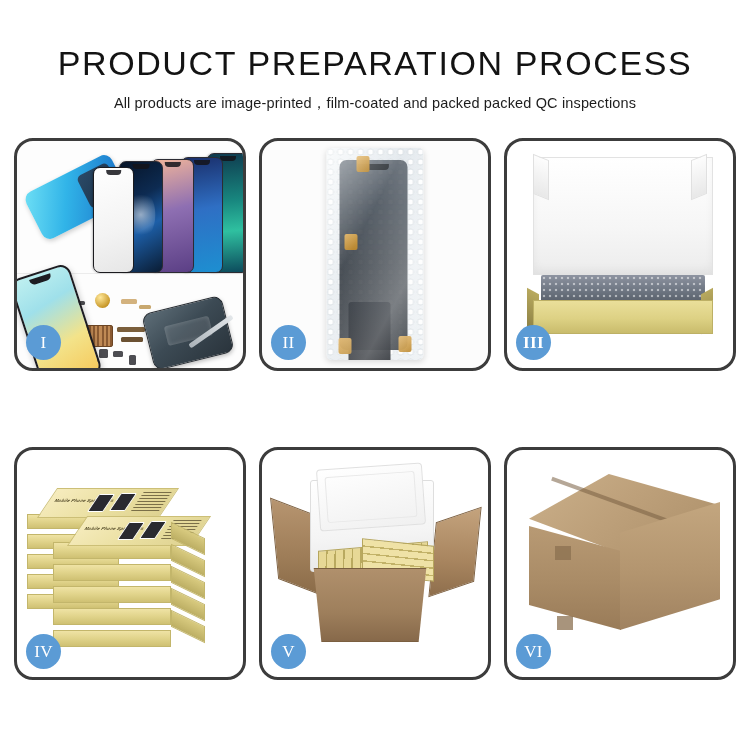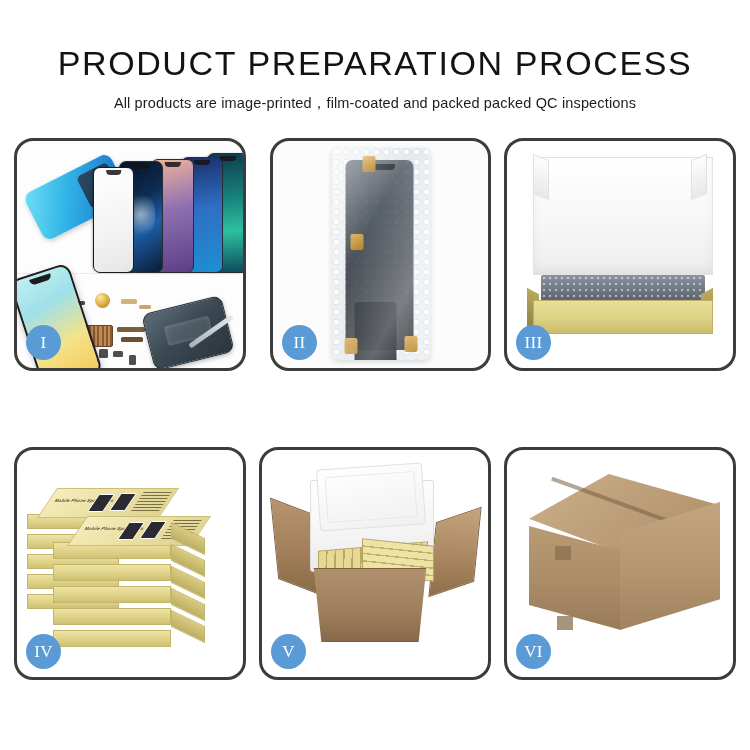--- a/index.html
+++ b/index.html
@@ -152,21 +152,21 @@
     width: 30px; height: 22px;
     background:
       repeating-linear-gradient(90deg,#8a5a32 0 2.2px,#c08a55 2.2px 4.4px),
       repeating-linear-gradient(0deg,#8a5a32 0 2.2px,#c08a55 2.2px 4.4px);
     border: 1px solid #6c4524;
     border-radius: 2px;
   }
   .part { position: absolute; background: #4d4d52; border-radius: 1.5px; }
 
   
-  .p2 { background: #fcfcfc; margin-left: 11px; }
+  .p2 { background: #fcfcfc; }
   .bubble-bag {
     position: absolute; left: 50%; top: 7px; transform: translateX(-50%);
     width: 97px; height: 212px;
     border-radius: 5px;
     background:
       radial-gradient(circle at 4px 4px, rgba(255,255,255,.95) 0 2.4px, rgba(210,216,220,.38) 2.6px 3.6px, rgba(0,0,0,0) 3.8px) 0 0/10px 10px,
       linear-gradient(105deg, rgba(244,247,249,.92) 0%, rgba(224,230,235,.86) 50%, rgba(238,242,245,.92) 100%);
     box-shadow: 0 2px 6px rgba(0,0,0,.14);
     overflow: hidden;
   }
@@ -192,21 +192,21 @@
     background: linear-gradient(150deg,#e3b463,#b98427);
     opacity: .95;
   }
   .bubble-sheen {
     position:absolute; inset:0;
     background: linear-gradient(118deg, rgba(255,255,255,.42) 0%, rgba(255,255,255,0) 38%, rgba(255,255,255,.30) 72%, rgba(255,255,255,0) 100%);
     pointer-events:none;
   }
 
   
-  .p3 { background: #ffffff; }
+  .p3 { background: #ffffff; font-weight: bold; }
   .lid-back {
     position: absolute; left: 26px; top: 16px;
     width: 180px; height: 118px;
     background: linear-gradient(180deg,#ffffff 0%,#f6f6f6 60%,#ececec 100%);
     border: 1px solid #e2e2e2;
     box-shadow: inset 0 -4px 8px rgba(0,0,0,.05);
   }
   .lid-flapL {
     position:absolute; left: 26px; top: 16px; width: 16px; height: 40px;
     background: linear-gradient(180deg,#fdfdfd,#e8e8e8);

